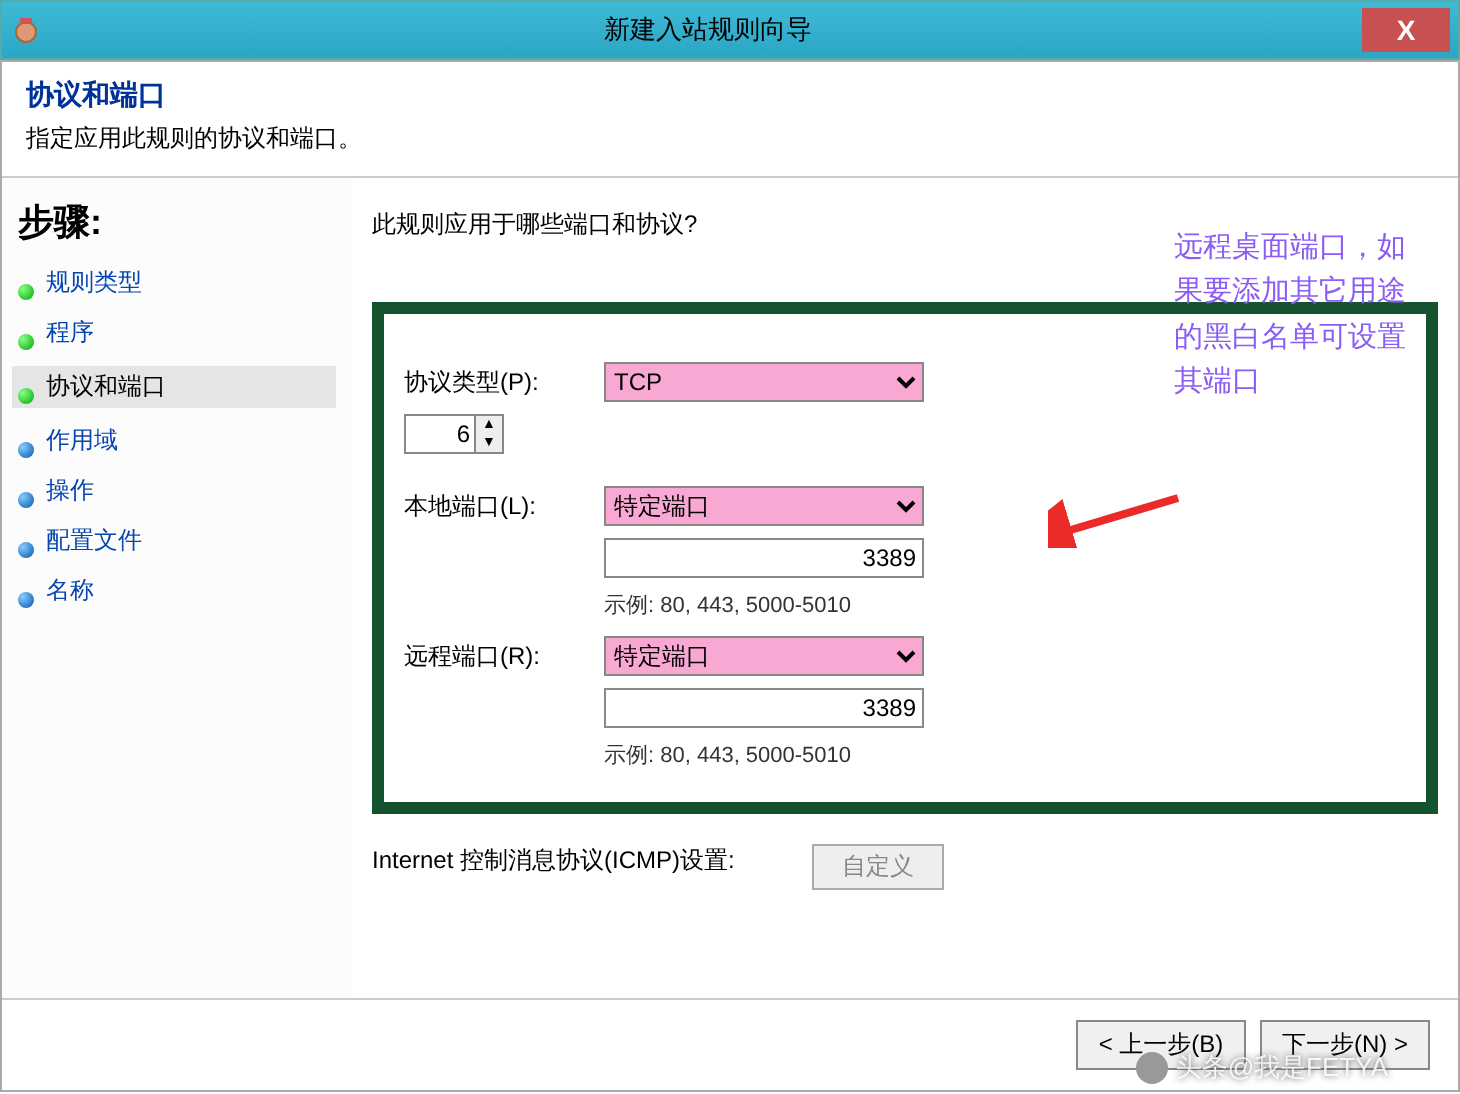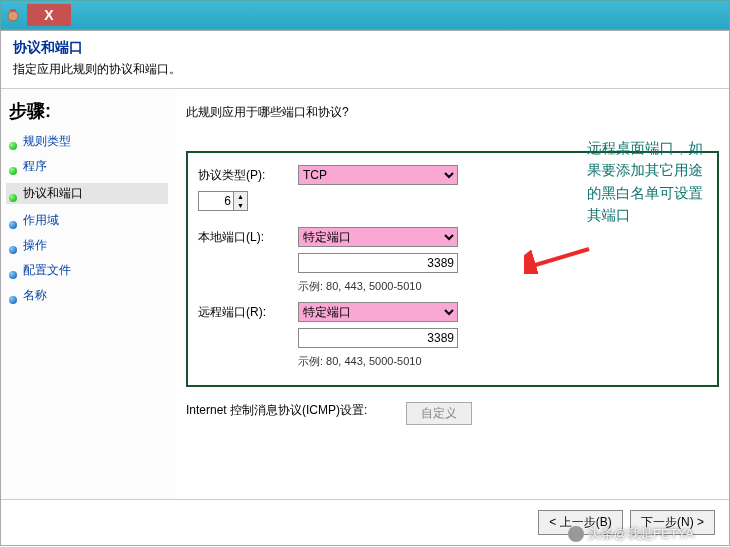--- a/index.html
+++ b/index.html
@@ -24,59 +24,60 @@
     .step-bullet { width: 8px; height: 8px; border-radius: 50%; margin-right: 6px; }
     .step-bullet.green { background: radial-gradient(circle at 30% 30%, #8f8, #0a0); }
     .step-bullet.blue { background: radial-gradient(circle at 30% 30%, #8cf, #05a); }
     .step-item.active { background: #e5e5e5; padding: 2px 3px; margin-left: -3px; }
     .step-link { color: #0645ad; }
     .step-item.active .step-link { color: #000; }
     
     .content-panel { flex: 1; padding: 15px 10px; position: relative; }
     .content-question { font-size: 12px; margin-bottom: 30px; }
     
-    .highlight-box { border: 2px solid #14532d; padding: 12px 10px 8px; margin-bottom: 15px; position: relative; }
+    .highlight-box { border: 6px solid #14532d; padding: 24px 10px 8px; margin-bottom: 15px; position: relative; }
     
     .form-row { display: flex; align-items: center; margin-bottom: 6px; }
     .form-label { width: 100px; font-size: 12px; }
     
     select.combo { width: 160px; height: 20px; border: 1px solid #888; font-size: 12px; background: #f9a8d4; }
     .spinner { width: 50px; height: 20px; border: 1px solid #888; display: inline-flex; align-items: center; }
     .spinner-val { flex: 1; text-align: right; padding-right: 2px; font-size: 12px; }
     .spinner-btns { width: 14px; height: 100%; display: flex; flex-direction: column; border-left: 1px solid #888; }
     .spinner-btn { flex:1; font-size: 7px; display: flex; align-items: center; justify-content: center; background: #eee; cursor: pointer; }
     
     input.textfield { width: 160px; height: 20px; border: 1px solid #888; font-size: 12px; padding: 0 3px; text-align: right; }
     .example-text { font-size: 11px; color: #333; margin-left: 100px; margin-bottom: 8px; }
     .spacer { height: 10px; }
     
     .icmp-row { display: flex; align-items: flex-start; }
     .icmp-label { width: 220px; font-size: 12px; }
     .btn-disabled { padding: 2px 14px; border: 1px solid #aaa; background: #eee; color: #888; font-size: 12px; }
     
-    .annotation { position: absolute; right: 12px; top: 48px; width: 130px; color: #0f766e; font-size: 14.5px; line-height: 1.55; }
+    .annotation { position: absolute; right: 12px; top: 24px; width: 130px; color: #8b5cf6; font-size: 14.5px; line-height: 1.55; }
     
     .arrow { position: absolute; right: 135px; top: 155px; }
     
     .footer-section { padding: 10px 14px; text-align: right; border-top: 1px solid #ccc; position: relative; }
     .nav-btn { display: inline-block; padding: 3px 10px; border: 1px solid #888; background: #f0f0f0; font-size: 12px; margin-left: 4px; cursor: pointer; min-width: 80px; text-align: center; }
     
     .watermark { position: absolute; right: 35px; bottom: 2px; color: rgba(255,255,255,0.85); font-size: 13px; text-shadow: 0 0 3px #555; display: flex; align-items: center; pointer-events: none; }
     .watermark-icon { width: 16px; height: 16px; border-radius: 50%; background: #999; margin-right: 4px; display:inline-block; }
   </style>
 </head>
 <body>
 
 <div class="titlebar">
   <span class="titlebar-icon">
     <svg viewBox="0 0 16 16">
         <circle cx="8" cy="9" r="5" fill="#d97" stroke="#a63" stroke-width="1"></circle>
         <rect x="5" y="2" width="6" height="3" fill="#c55"></rect>
       </svg>
   </span>
+  <span class="titlebar-title">新建入站规则向导</span>
   <div class="titlebar-close">X</div>
 </div>
 
 <div class="dialog-inner">
 
   <div class="header-section">
     <div class="header-title">协议和端口</div>
     <div class="header-desc">指定应用此规则的协议和端口。</div>
   </div>
 

